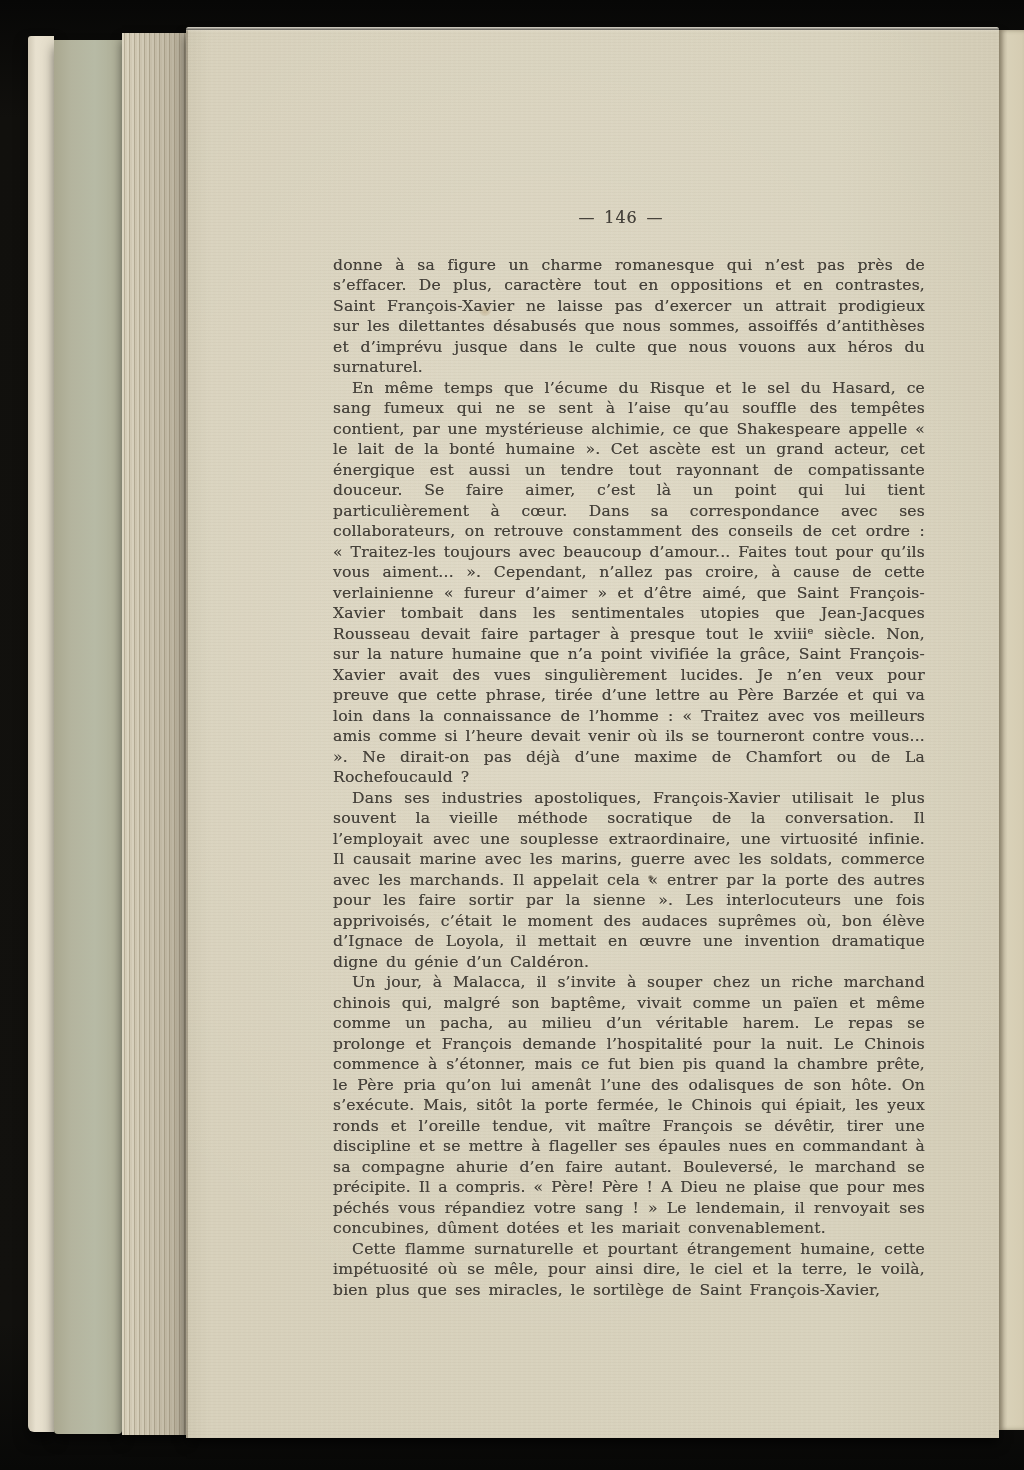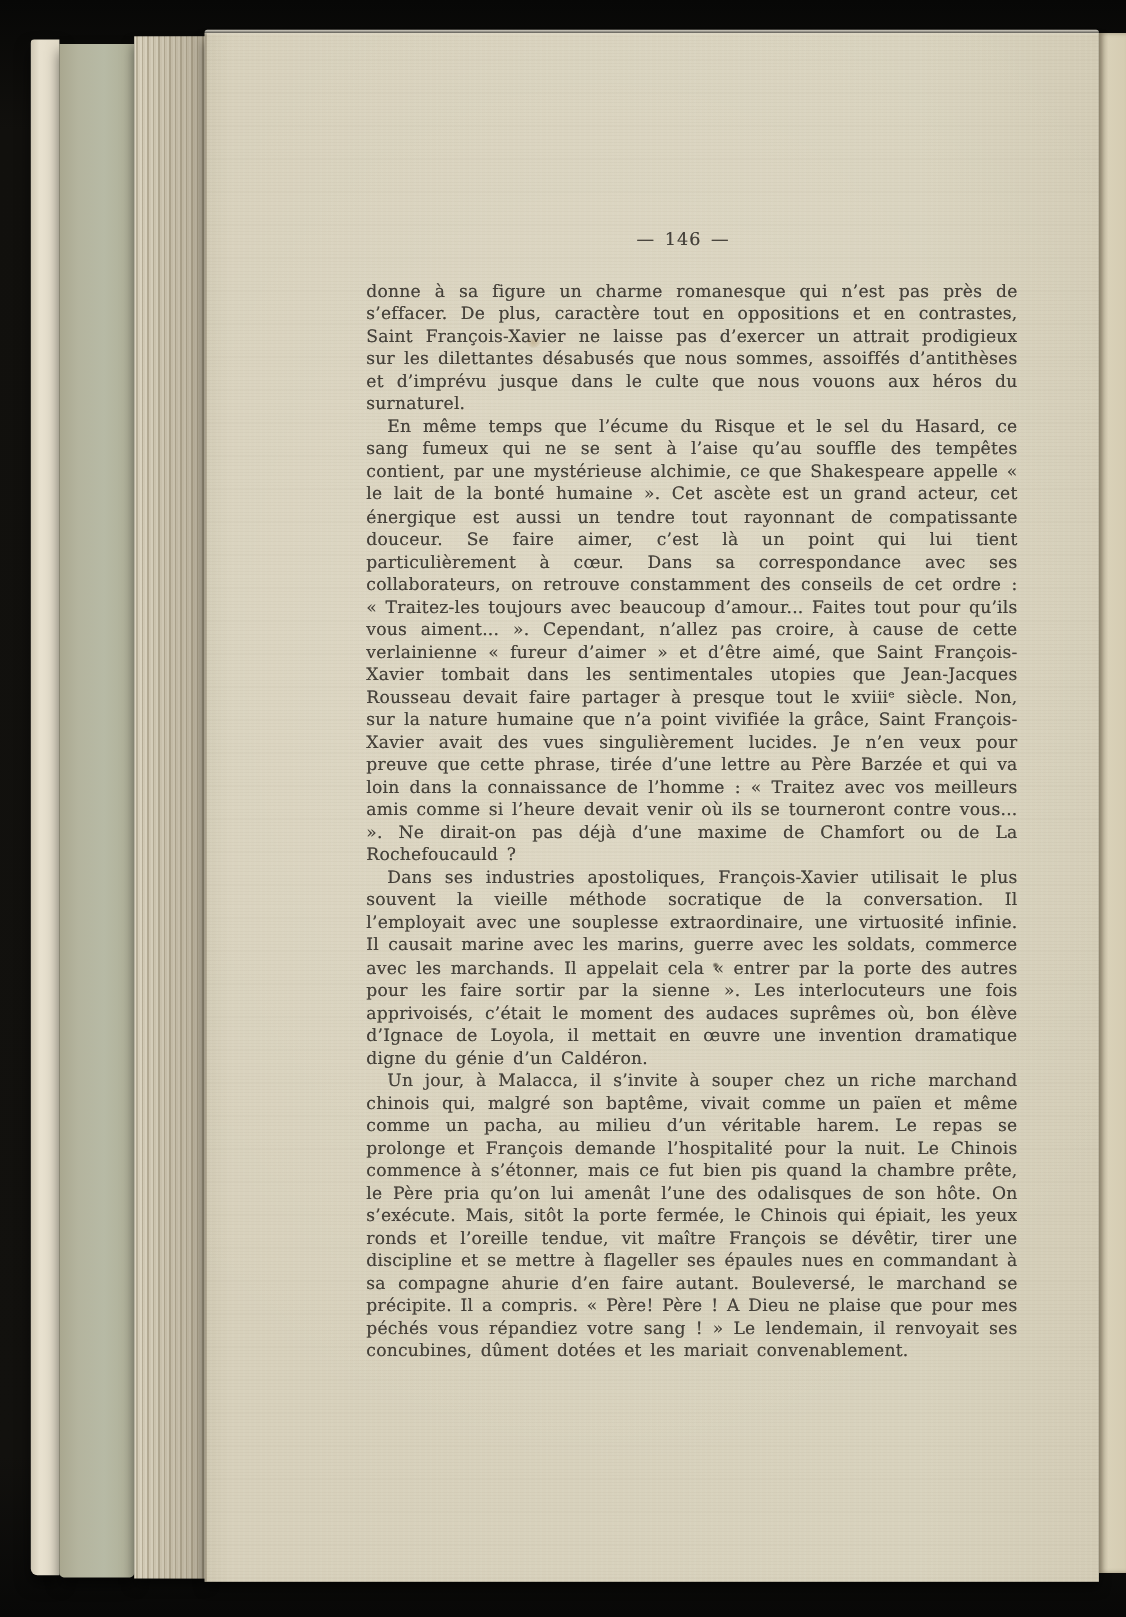--- a/index.html
+++ b/index.html
@@ -134,20 +134,21 @@
     <div class="page-number">— 146 —</div>
 
     <p class="para">donne à sa figure un charme romanesque qui n’est pas près de s’effacer. De plus, caractère tout en oppositions et en contrastes, Saint François-Xavier ne laisse pas d’exercer un attrait prodigieux sur les dilettantes désabusés que nous sommes, assoiffés d’antithèses et d’imprévu jusque dans le culte que nous vouons aux héros du surnaturel.</p>
 
     <p class="para indent">En même temps que l’écume du Risque et le sel du Hasard, ce sang fumeux qui ne se sent à l’aise qu’au souffle des tempêtes contient, par une mystérieuse alchimie, ce que Shakespeare appelle « le lait de la bonté humaine ». Cet ascète est un grand acteur, cet énergique est aussi un tendre tout rayonnant de compatissante douceur. Se faire aimer, c’est là un point qui lui tient particulièrement à cœur. Dans sa correspondance avec ses collaborateurs, on retrouve constamment des conseils de cet ordre : « Traitez-les toujours avec beaucoup d’amour... Faites tout pour qu’ils vous aiment... ». Cependant, n’allez pas croire, à cause de cette verlainienne « fureur d’aimer » et d’être aimé, que Saint François-Xavier tombait dans les sentimentales utopies que Jean-Jacques Rousseau devait faire partager à presque tout le xviiiᵉ siècle. Non, sur la nature humaine que n’a point vivifiée la grâce, Saint François-Xavier avait des vues singulièrement lucides. Je n’en veux pour preuve que cette phrase, tirée d’une lettre au Père Barzée et qui va loin dans la connaissance de l’homme : « Traitez avec vos meilleurs amis comme si l’heure devait venir où ils se tourneront contre vous... ». Ne dirait-on pas déjà d’une maxime de Chamfort ou de La Rochefoucauld ?</p>
 
     <p class="para indent">Dans ses industries apostoliques, François-Xavier utilisait le plus souvent la vieille méthode socratique de la conversation. Il l’employait avec une souplesse extraordinaire, une virtuosité infinie. Il causait marine avec les marins, guerre avec les soldats, commerce avec les marchands. Il appelait cela « entrer par la porte des autres pour les faire sortir par la sienne ». Les interlocuteurs une fois apprivoisés, c’était le moment des audaces suprêmes où, bon élève d’Ignace de Loyola, il mettait en œuvre une invention dramatique digne du génie d’un Caldéron.</p>
 
     <p class="para indent">Un jour, à Malacca, il s’invite à souper chez un riche marchand chinois qui, malgré son baptême, vivait comme un païen et même comme un pacha, au milieu d’un véritable harem. Le repas se prolonge et François demande l’hospitalité pour la nuit. Le Chinois commence à s’étonner, mais ce fut bien pis quand la chambre prête, le Père pria qu’on lui amenât l’une des odalisques de son hôte. On s’exécute. Mais, sitôt la porte fermée, le Chinois qui épiait, les yeux ronds et l’oreille tendue, vit maître François se dévêtir, tirer une discipline et se mettre à flageller ses épaules nues en commandant à sa compagne ahurie d’en faire autant. Bouleversé, le marchand se précipite. Il a compris. « Père! Père ! A Dieu ne plaise que pour mes péchés vous répandiez votre sang ! » Le lendemain, il renvoyait ses concubines, dûment dotées et les mariait convenablement.</p>
 
+    <p class="para indent">Cette flamme surnaturelle et pourtant étrangement humaine, cette impétuosité où se mêle, pour ainsi dire, le ciel et la terre, le voilà, bien plus que ses miracles, le sortilège de Saint François-Xavier,</p>
   </div>
 
   <span class="stain s1"></span>
   <span class="stain s2"></span>
 
   <span class="stain s5"></span>
 </div>
 
 <div class="right-page"></div>
 

